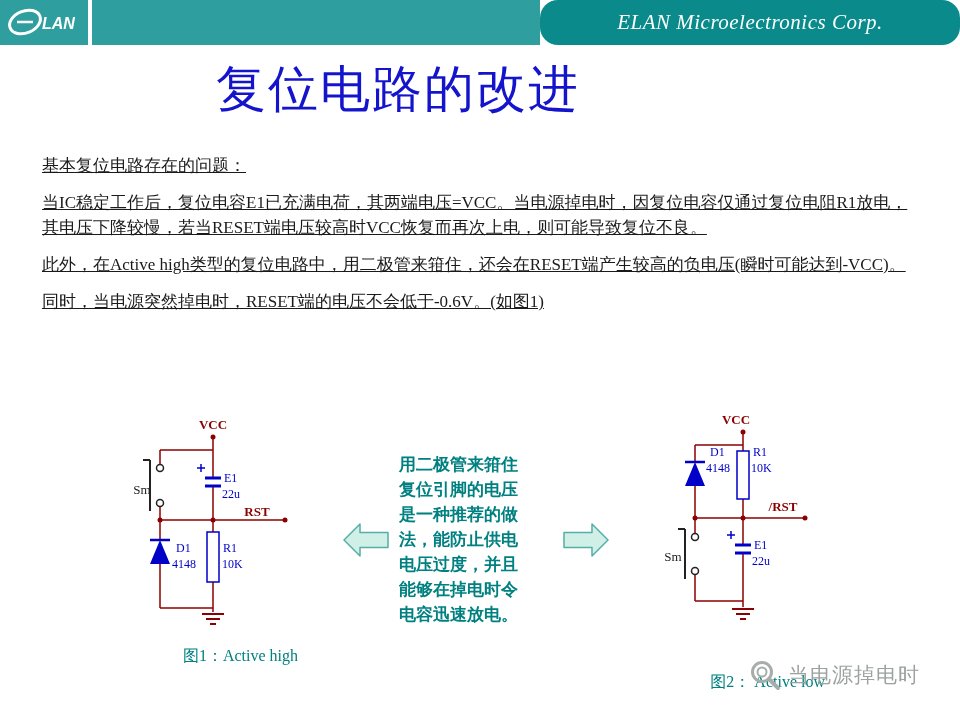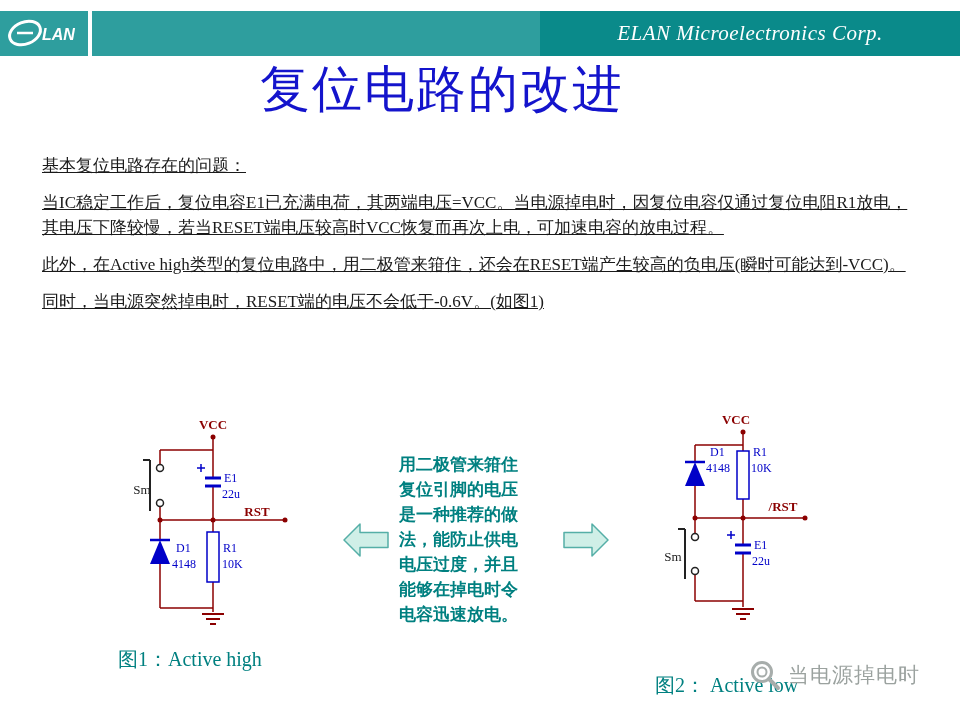--- a/index.html
+++ b/index.html
@@ -1,41 +1,40 @@
 <!DOCTYPE html>
 <html style="--teal: #2E9E9E; --teal-dark: #0A8A8A; --title-blue: #1414CC; --wire: #8B0000; --component: #0000C8; --note-teal: #008080; --arrow-fill: #CFEFE7; --arrow-stroke: #55AFA7; --gray: #9BA29F;"><head>
 <meta charset="utf-8">
 <style>
   html,body{margin:0;padding:0;background:#fff;}
   .slide{
     position:relative;width:960px;height:720px;background:#fff;overflow:hidden;
     font-family:"Liberation Serif","DejaVu Serif",serif;
   }
   
-  .topbar{position:absolute;top:0;left:0;width:960px;height:52px;display:flex;margin-top:11px;}
+  .topbar{position:absolute;top:0;left:0;width:960px;height:52px;display:flex;}
   .logo-block{width:88px;height:45px;background:var(--teal,#2E9E9E);display:flex;align-items:center;justify-content:center;}
   .bar-gap{width:4px;height:45px;background:#ffffff;}
   .bar-mid{width:448px;height:45px;background:var(--teal,#2E9E9E);}
-  .bar-right{width:420px;height:45px;background:var(--teal-dark,#0A8A8A);display:flex;align-items:center;justify-content:center;}
+  .bar-right{width:420px;height:45px;background:var(--teal-dark,#0A8A8A);display:flex;align-items:center;justify-content:center;border-radius:18px;}
   .company{color:#fff;font-style:italic;font-size:21px;letter-spacing:0.5px;}
   
   .title{
     position:absolute;top:56px;left:0;width:796px;text-align:center;
     font-size:50px;font-weight:normal;color:var(--title-blue,#1414CC);margin:0;
     letter-spacing:2px;
-    padding-left:44px;
   }
   
   .paras{position:absolute;top:153px;left:42px;width:880px;color:#1a1a1a;text-decoration:underline;}
   .paras p{margin:0 0 12px 0;font-size:17px;line-height:25px;}
   
   .fig-svg{position:absolute;}
   .fig1{left:118px;top:408px;}
   .fig2{left:655px;top:403px;}
-  .caption{position:absolute;font-size:20px;color:var(--note-teal,#008080);text-align:left;}
+  .caption{position:absolute;font-size:16px;color:var(--note-teal,#008080);text-align:right;}
   .caption1{left:118px;top:646px;width:180px;}
   .caption2{left:655px;top:648px;width:170px;margin-top:24px;}
   
   .note{
     position:absolute;left:399px;top:452px;width:128px;
     font-size:17px;line-height:25px;color:var(--note-teal,#008080);
     white-space:pre-line;
     font-weight:bold;
   }
   .arrow{position:absolute;}
@@ -66,21 +65,21 @@
     <div class="bar-mid"></div>
     <div class="bar-right">
       <span class="company">ELAN Microelectronics Corp.</span>
     </div>
   </header>
 
   <h1 class="title">复位电路的改进</h1>
 
   <div class="paras">
     <p>基本复位电路存在的问题：</p>
-    <p>当IC稳定工作后，复位电容E1已充满电荷，其两端电压=VCC。当电源掉电时，因复位电容仅通过复位电阻R1放电，其电压下降较慢，若当RESET端电压较高时VCC恢复而再次上电，可加速电容的放电过程。</p>
+    <p>当IC稳定工作后，复位电容E1已充满电荷，其两端电压=VCC。当电源掉电时，因复位电容仅通过复位电阻R1放电，其电压下降较慢，若当RESET端电压较高时VCC恢复而再次上电，则可能导致复位不良。</p>
     <p>此外，在Active high类型的复位电路中，用二极管来箝住，还会在RESET端产生较高的负电压(瞬时可能达到-VCC)。</p>
     <p>同时，当电源突然掉电时，RESET端的电压不会低于-0.6V。(如图1)</p>
   </div>
 
   <svg class="fig-svg fig1" width="180" height="232" viewBox="0 0 180 232">
     <g stroke="var(--wire,#8B0000)" stroke-width="1.5" fill="none">
       <path d="M95,27 L95,42"></path>
       <path d="M42,42 L95,42"></path>
       <path d="M42,42 L42,56.5"></path>
       <path d="M42,98.5 L42,112"></path>

